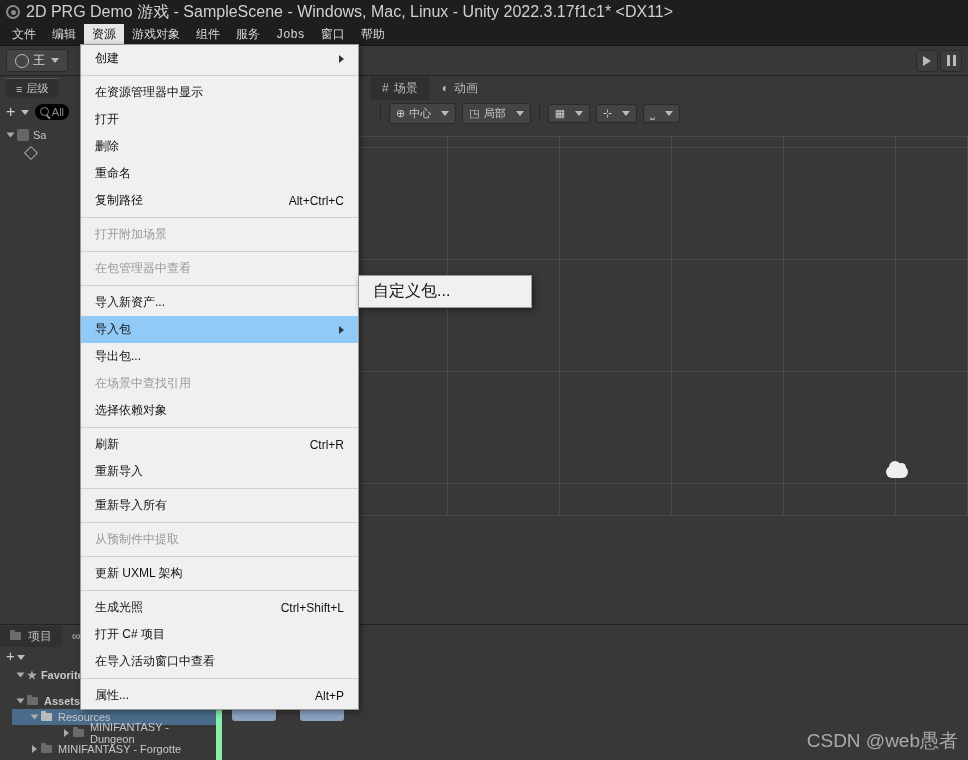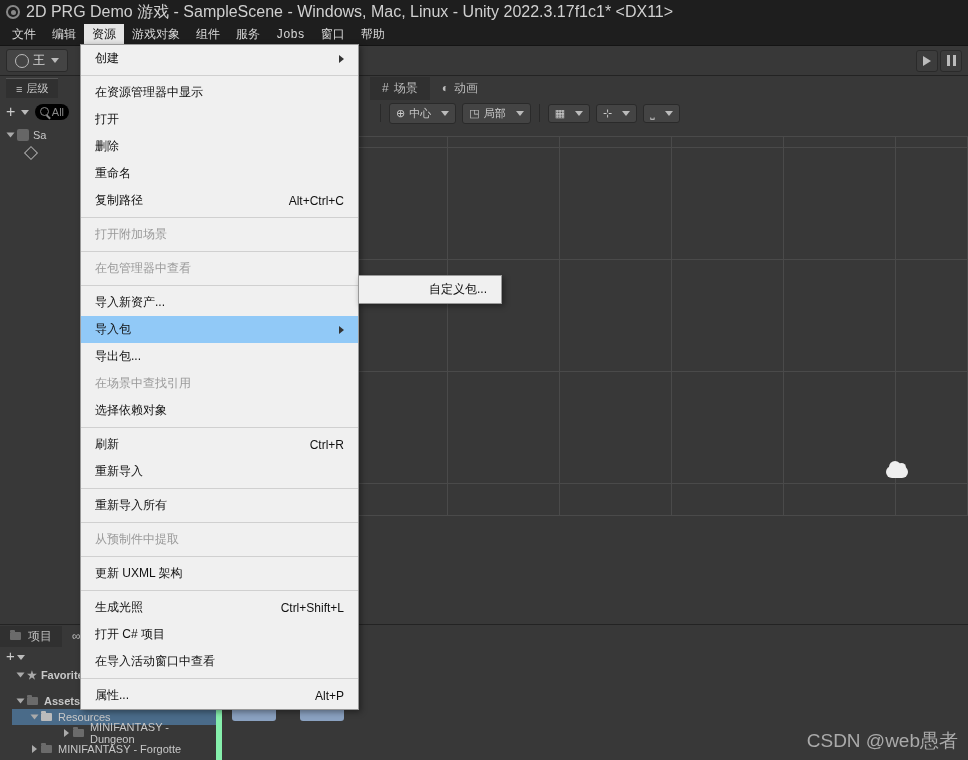--- a/index.html
+++ b/index.html
@@ -68,21 +68,21 @@
 .rect-icon { width:12px;height:12px;border:1.5px solid #fff;}
 .trans-icon::before{content:"✦";color:#ccc;font-size:12px;}
 
 
 .context-menu { position:absolute; left:80px; top:44px; width:279px; background:#f0f0f0; color:#111; border:1px solid #999; box-shadow:2px 2px 6px rgba(0,0,0,0.4); font-size:12px; z-index:50;}
 .context-menu .item { padding:5px 14px; display:flex; justify-content:space-between; align-items:center;text-align:center;}
 .context-menu .item.disabled { color:#999;}
 .context-menu .item.hl { background:#91c9f7;}
 .context-menu .sep { height:1px; background:#d0d0d0; margin:3px 0;}
 .context-menu .arrow-right { width:0;height:0;border-top:4px solid transparent;border-bottom:4px solid transparent;border-left:5px solid #333;}
-.submenu { position:absolute; left:358px; top:275px; width:144px; background:#f0f0f0; color:#111; border:1px solid #999; box-shadow:2px 2px 6px rgba(0,0,0,0.4); font-size:12px; z-index:60;text-align:right;}
+.submenu { position:absolute; left:358px; top:275px; width:174px; background:#f0f0f0; color:#111; border:1px solid #999; box-shadow:2px 2px 6px rgba(0,0,0,0.4); font-size:16px; z-index:60;}
 .submenu .item { padding:5px 14px; }
 
 
 .project-panel { position:absolute; left:0; bottom:0; width:968px; height:136px; background:#383838; border-top:1px solid #232323;}
 .proj-tabs { height:22px; display:flex; align-items:center;}
 .proj-tab { padding:2px 10px; font-size:12px; display:flex; align-items:center; gap:5px; color:#bbb;}
 .proj-tab.active { background:#303030;}
 .proj-add { height:18px; padding:0 6px; font-size:15px; color:#ccc;}
 .proj-body { display:flex; height:96px;}
 .proj-tree { width:210px; border-right:6px solid #86efac; padding-top:2px; font-size:11px; overflow:hidden;margin-left:12px;}

